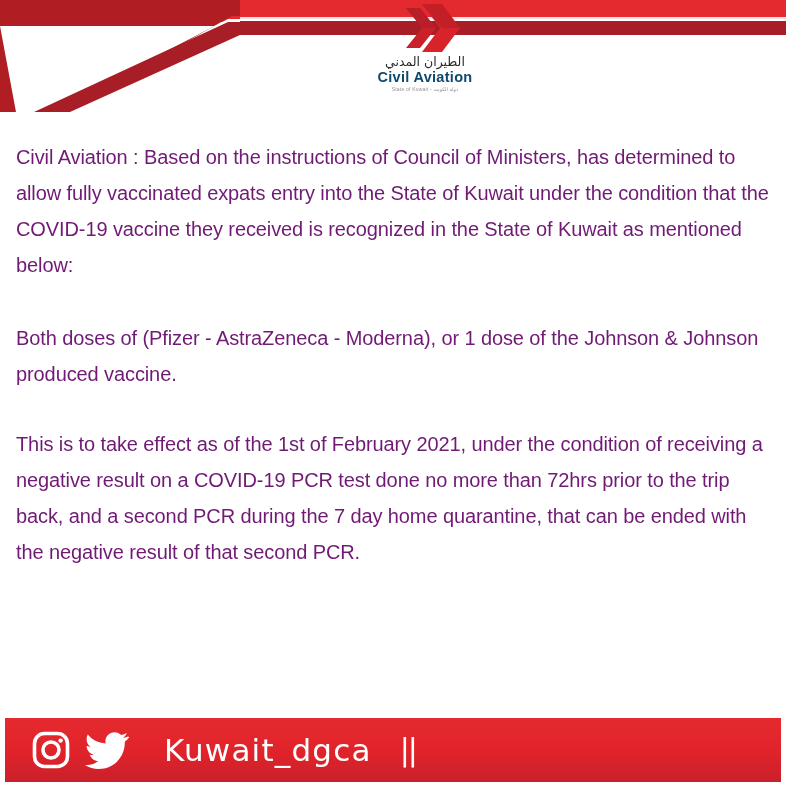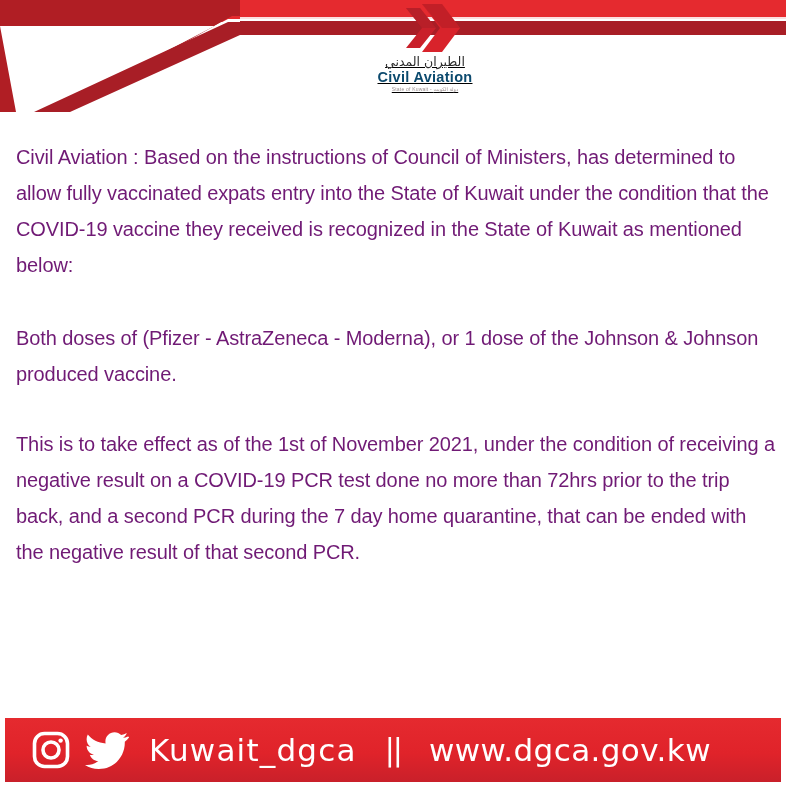--- a/index.html
+++ b/index.html
@@ -33,21 +33,20 @@
   }
 
   
   .logo {
     position: absolute;
     left: 360px;
     top: 2px;
     width: 130px;
     height: 104px;
     text-align: center;
-    text-decoration: underline;
   }
   .logo-mark {
     display: block;
     margin: 0 auto;
   }
   .logo-ar {
     display: block;
     margin-top: 1px;
     font-family: "DejaVu Sans", sans-serif;
     font-size: 12.5px;
@@ -115,21 +114,21 @@
     padding-left: 26px;
     box-sizing: border-box;
   }
   .ico {
     display: inline-block;
     flex: 0 0 auto;
     line-height: 0;
   }
   .ico.tw { margin-left: 14px; }
   .handle {
-    margin-left: 20px;
+    margin-left: 35px;
     font-family: "DejaVu Sans", sans-serif;
     font-size: 31px;
     color: #ffffff;
     letter-spacing: 1.2px;
     white-space: nowrap;
     line-height: 1;
   }
   .sep {
     margin-left: 28px;
     font-family: "DejaVu Sans", sans-serif;
@@ -179,21 +178,21 @@
     </svg>
     <span class="logo-ar">الطيران المدني</span>
     <span class="logo-en">Civil Aviation</span>
     <span class="logo-sub">State of Kuwait  -  دولة الكويت</span>
   </div>
 </div>
 
 <div class="content">
   <p class="para p1">Civil Aviation : Based on the instructions of Council of Ministers, has determined to allow fully vaccinated expats entry into the State of Kuwait under the condition that the COVID-19 vaccine they received is recognized in the State of Kuwait as mentioned below:</p>
   <p class="para p2">Both doses of (Pfizer - AstraZeneca - Moderna), or 1 dose of the Johnson &amp; Johnson produced vaccine.</p>
-  <p class="para p3">This is to take effect as of the 1st of November 2021, under the condition of receiving a negative result on a COVID-19 PCR test done no more than 72hrs prior to the trip back, and a second PCR during the 7 day home quarantine, that can be ended with the negative result of that second PCR.</p>
+  <p class="para p3">This is to take effect as of the 1st of February 2021, under the condition of receiving a negative result on a COVID-19 PCR test done no more than 72hrs prior to the trip back, and a second PCR during the 7 day home quarantine, that can be ended with the negative result of that second PCR.</p>
 </div>
 
 <div class="footer">
   <div class="footer-inner">
 
     <span class="ico ig">
       <svg width="40" height="40" viewBox="0 0 40 40">
         <rect x="3.5" y="3.5" width="33" height="33" rx="10" ry="10" fill="none" stroke="#ffffff" stroke-width="3.6"></rect>
         <circle cx="20" cy="20" r="8" fill="none" stroke="#ffffff" stroke-width="3.6"></circle>
         <circle cx="29.6" cy="10.6" r="2.2" fill="#ffffff"></circle>
@@ -209,15 +208,14 @@
                  -.8.2-1.6.3-2.4.3-.6 0-1.2-.1-1.7-.2 1.2 3.6 4.5 6.2 8.5 6.3
                  -3.1 2.4-7 3.9-11.3 3.9-.7 0-1.5 0-2.2-.1 4 2.6 8.8 4.1 14 4.1
                  16.8 0 26-13.9 26-26 0-.4 0-.8 0-1.2 1.8-1.3 3.3-2.9 4.5-4.7z"></path>
       </svg>
     </span>
 
     <span class="handle">Kuwait_dgca</span>
 
     <span class="sep">||</span>
 
-    <span class="url">www.dgca.gov.kw</span>
   </div>
 </div>
 
 </body></html>

